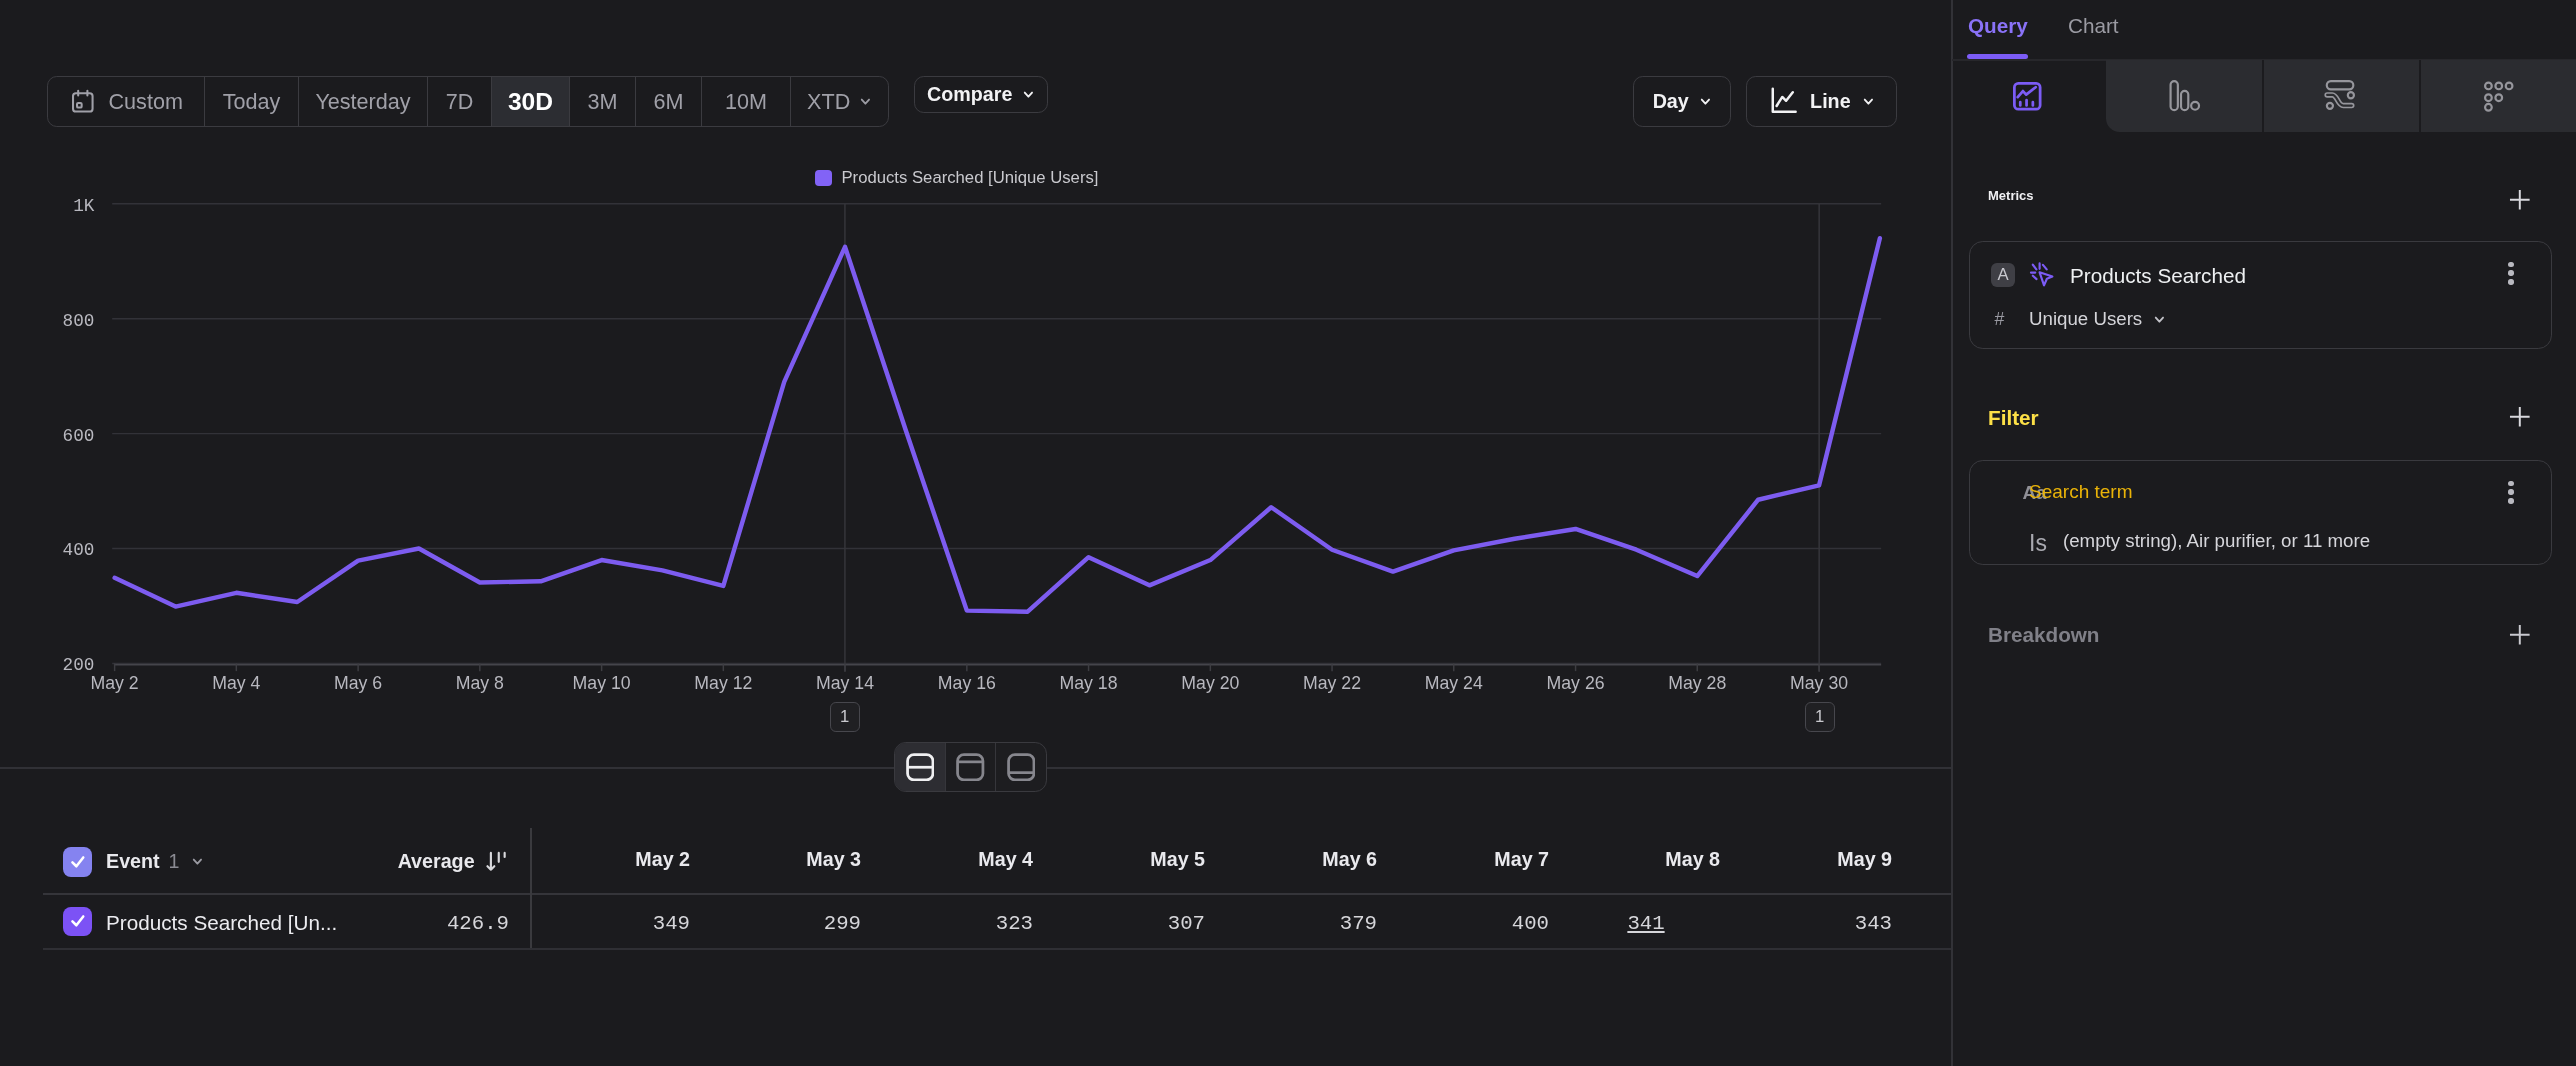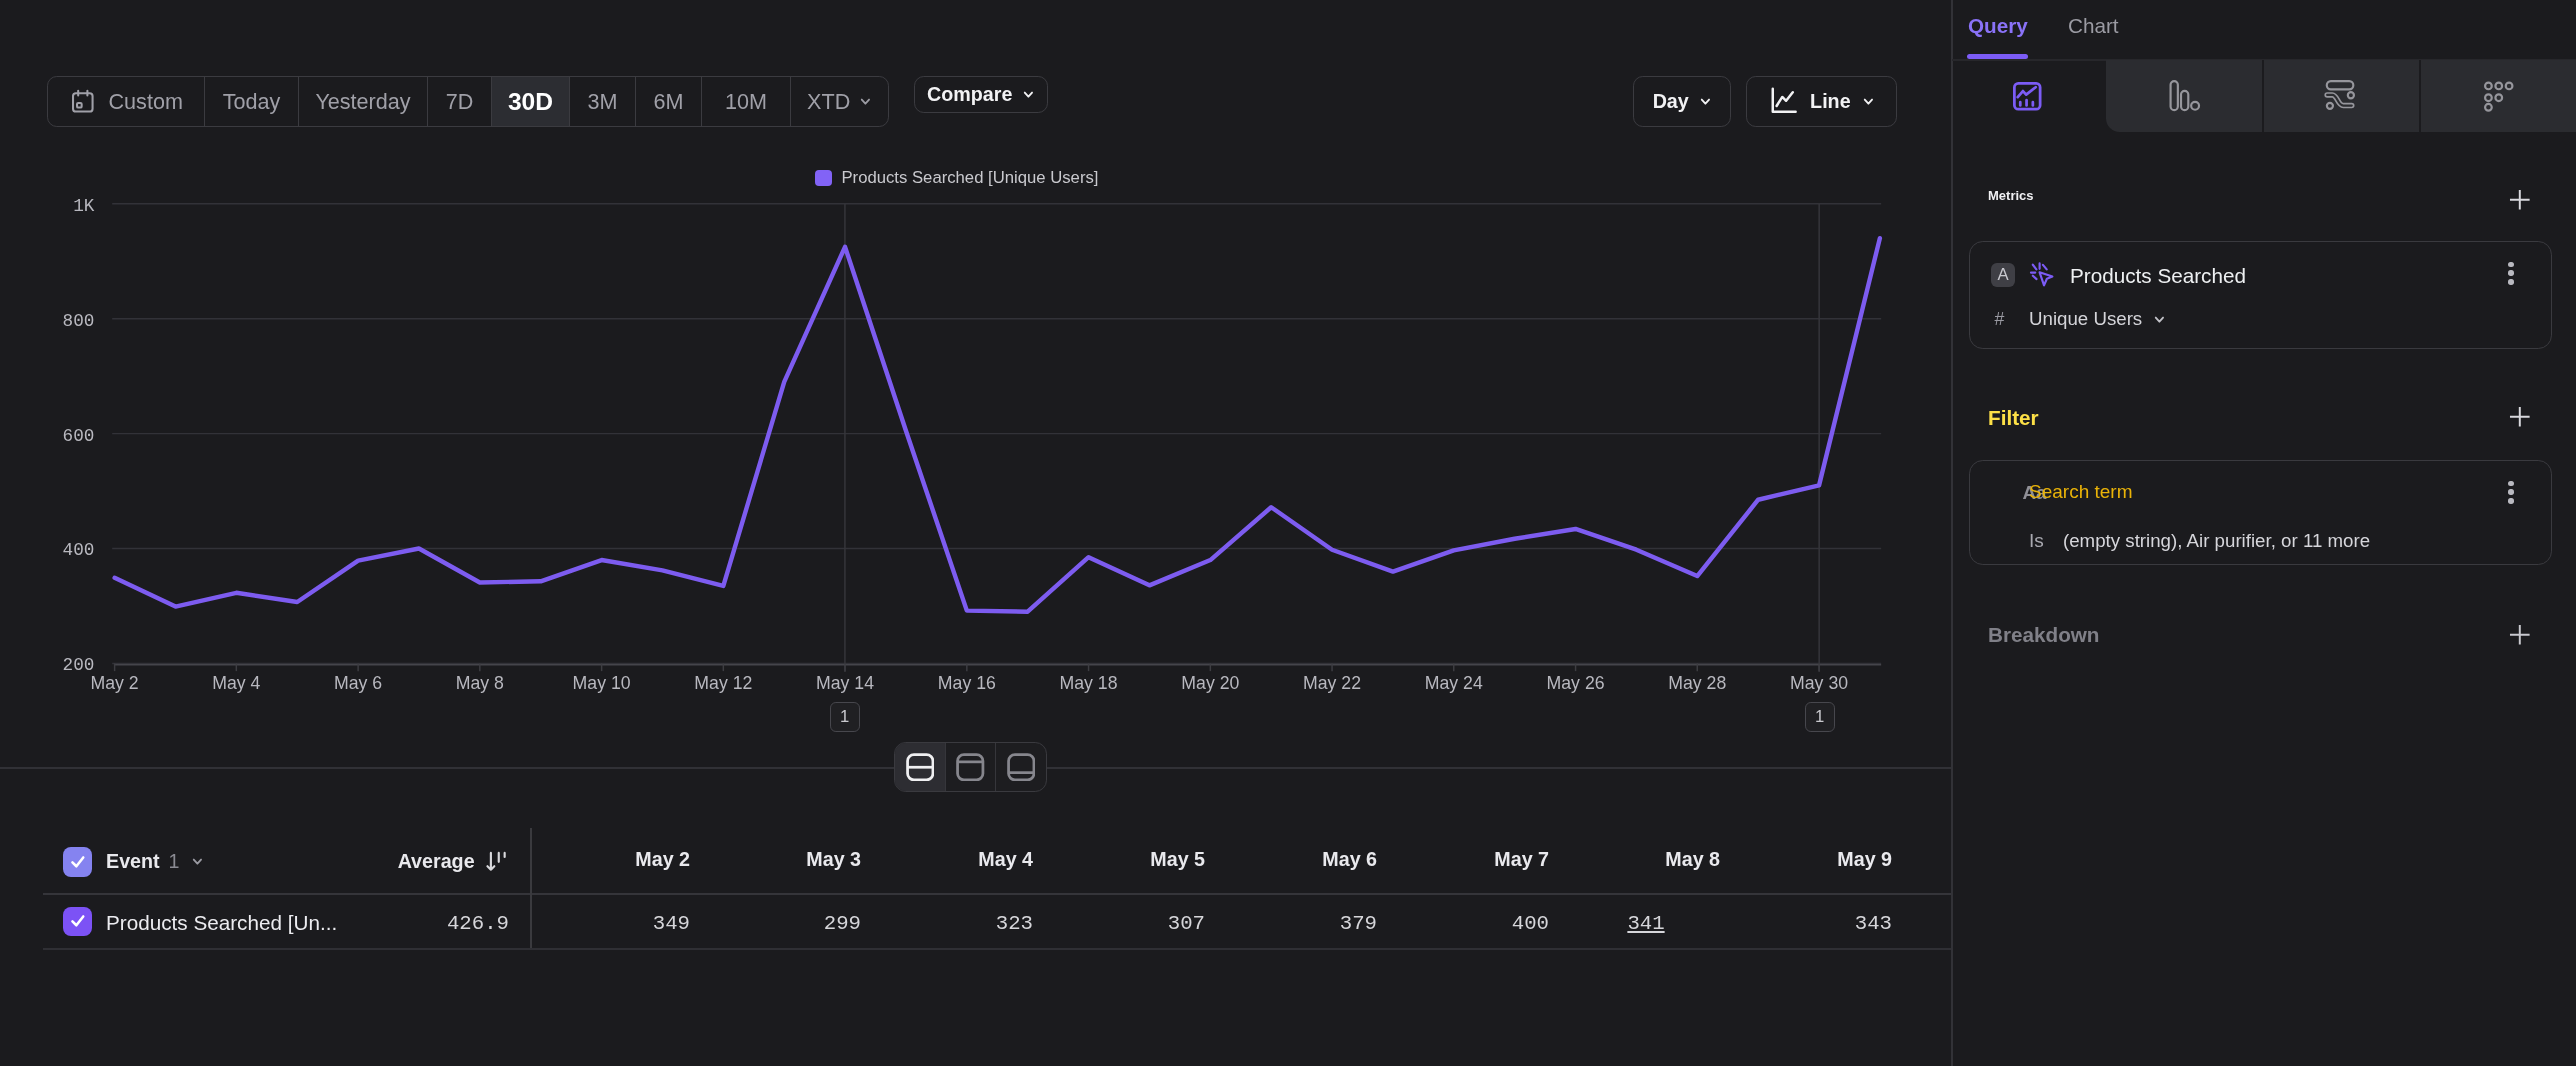--- a/index.html
+++ b/index.html
@@ -281,21 +281,21 @@
   </svg>
 
 <div class="card" style="left:1969px; top:460px; width:583px; height:105px;">
   <div style="position:absolute; left:21.6px; top:20.7px; color:#8f8f96; font-size:18.7px; font-weight:700;margin-left:31px;">Aa</div>
   <div style="position:absolute; left:59px; top:19.7px; color:#eab308; font-size:19px;">Search term</div>
   <div class="dots3" style="left:538px; top:19.7px;">
       <span></span>
       <span></span>
       <span></span>
     </div>
-  <div style="position:absolute; left:59px; top:69px; color:#a9a9b0; font-size:19px;">Is</div>
+  <div style="position:absolute; left:59px; top:69px; color:#a9a9b0; font-size:23px;">Is</div>
   <div style="position:absolute; left:93px; top:69px; color:#d6d6db; font-size:18.7px;">(empty string), Air purifier, or 11 more</div>
 </div>
 
 <div class="abs" style="left:1988px; top:623px; color:#808088; font-size:20.7px; font-weight:700;">Breakdown</div>
 <svg class="hplus" style="left:2509px; top:624px;" viewBox="0 0 22 22" fill="none" stroke="#c9c9cf" stroke-width="2">
     <path d="M11 1 V21 M1 11 H21"></path>
   </svg>
 
 
 </body></html>

